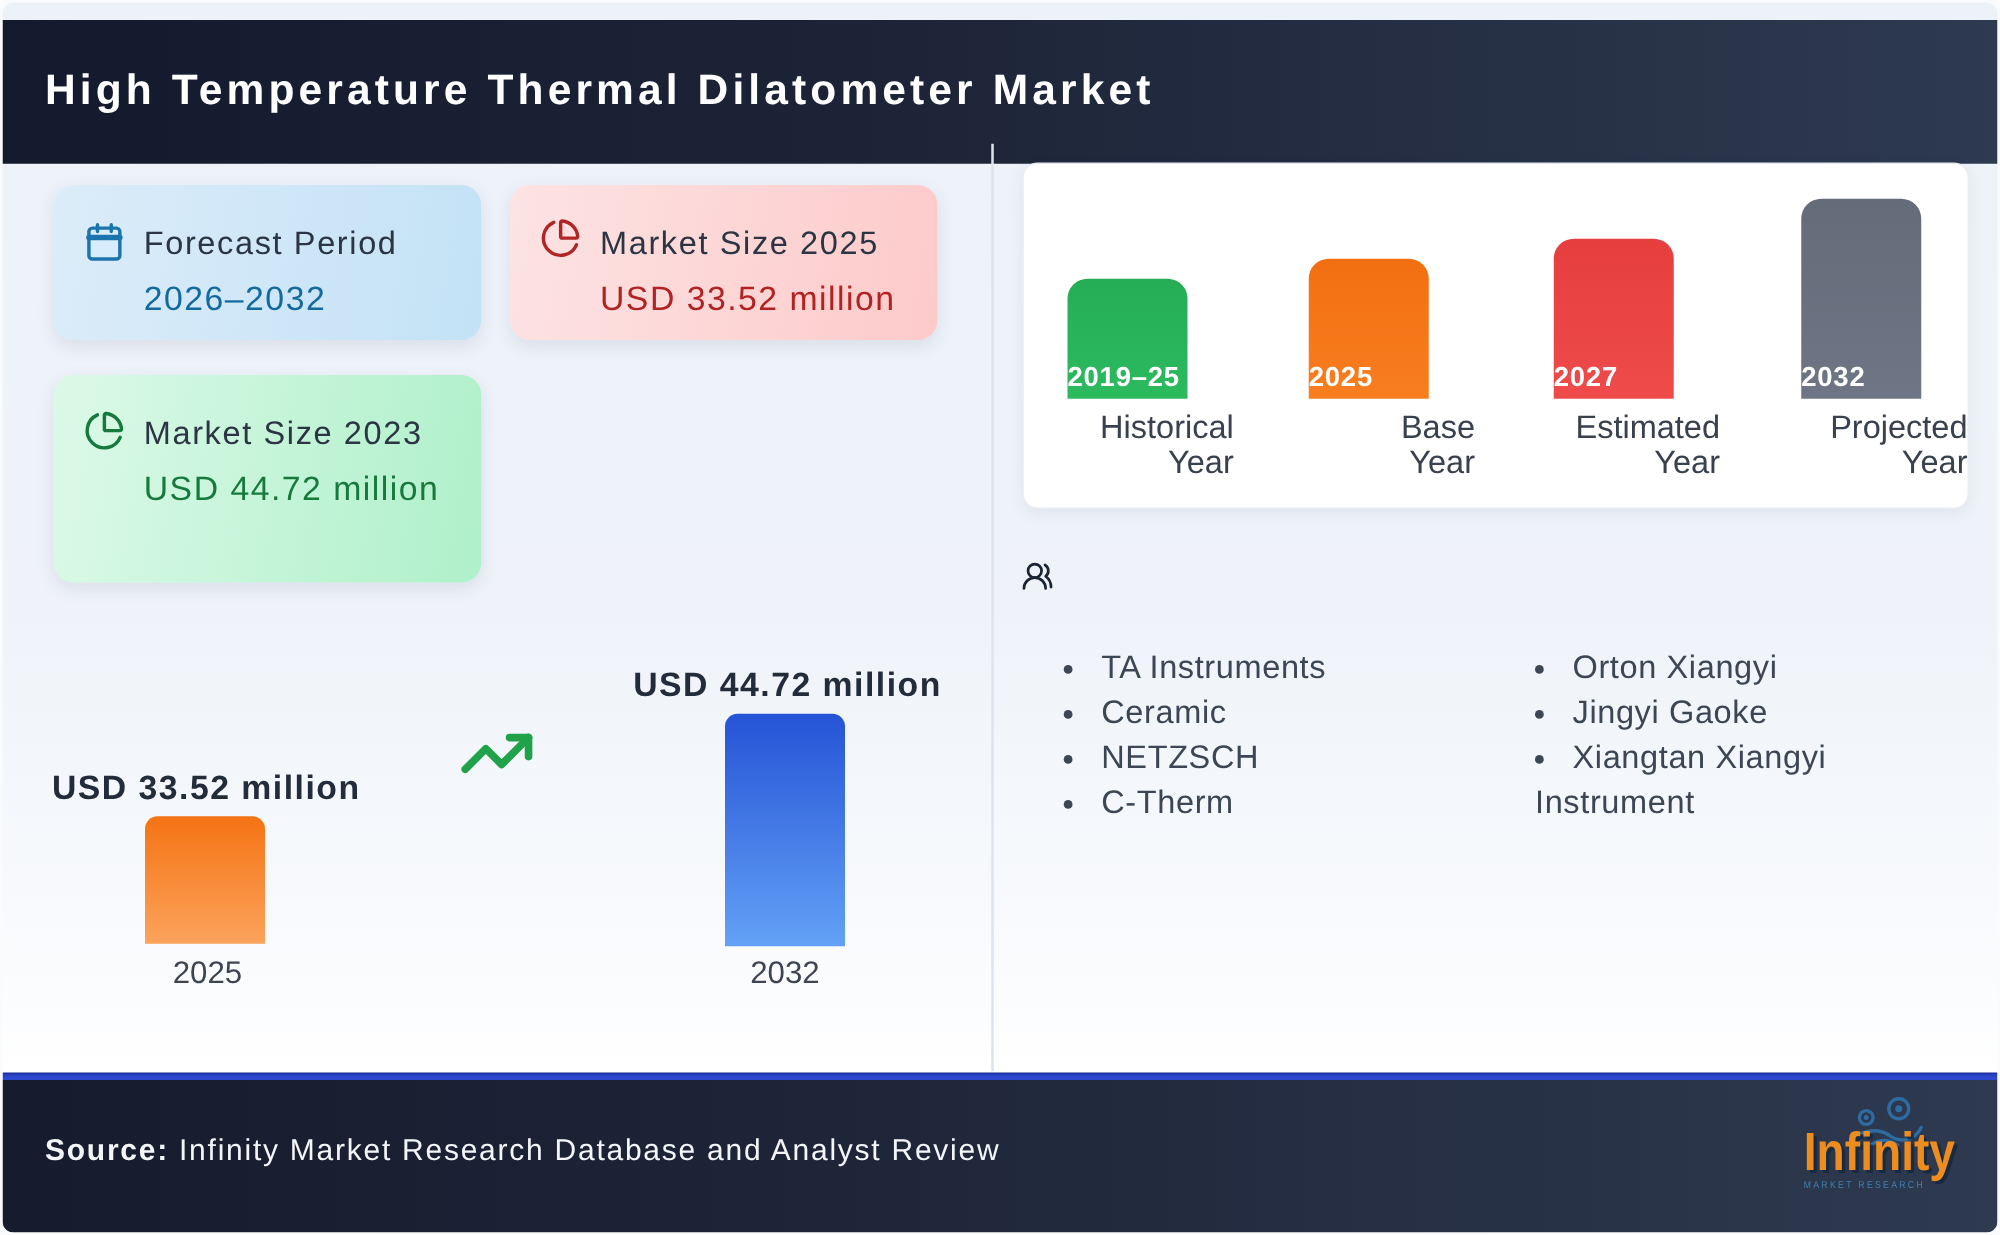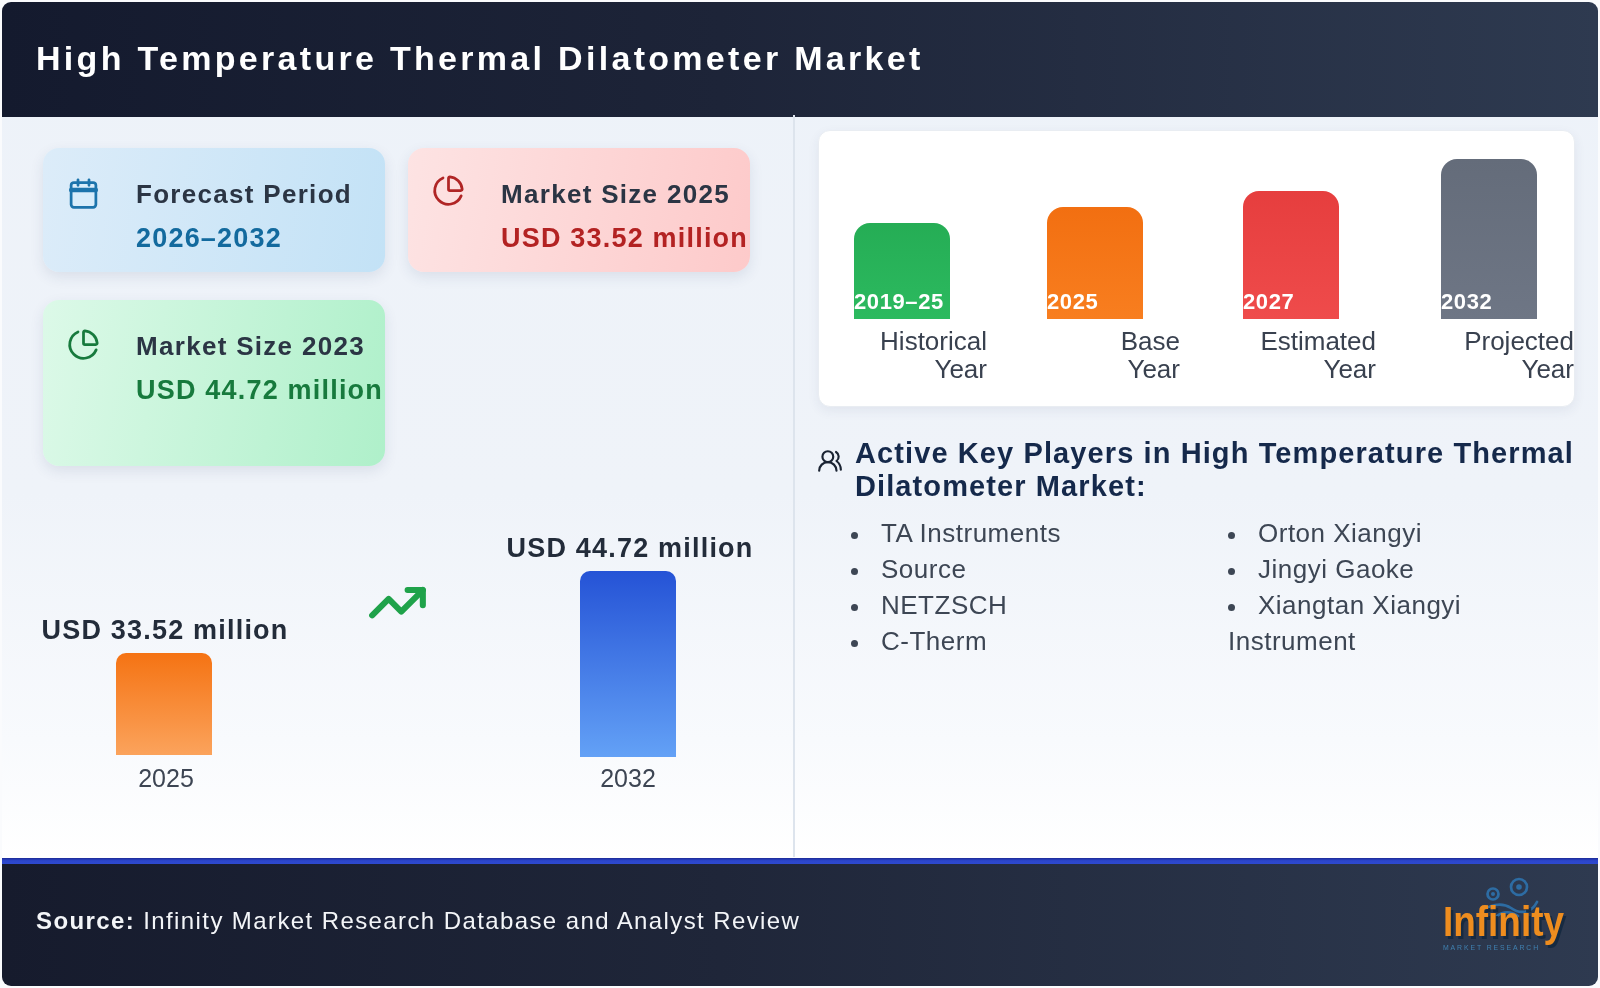--- a/index.html
+++ b/index.html
@@ -1,22 +1,22 @@
 <!DOCTYPE html>
 <html><head>
 <meta charset="utf-8">
 <style>
 *{margin:0;padding:0;box-sizing:border-box}
 html,body{width:1600px;height:988px;background:#fafbfd;font-family:"Liberation Sans",sans-serif;overflow:hidden}
 .frame{position:absolute;left:2px;top:2px;width:1596px;height:984px;border-radius:9px;overflow:hidden;background:linear-gradient(180deg,#edf2f9 0%,#eff3f9 50%,#f8fafd 75%,#ffffff 87%)}
-.hdr{position:absolute;left:0;top:0;width:100%;height:115px;background:linear-gradient(90deg,#141a2e 0%,#1d2438 45%,#2e3a50 100%)}
+.hdr{position:absolute;left:0;top:14px;width:100%;height:115px;background:linear-gradient(90deg,#141a2e 0%,#1d2438 45%,#2e3a50 100%)}
 .hdr h1{position:absolute;left:34px;top:37px;color:#ffffff;font-size:34px;font-weight:bold;letter-spacing:3.3px;white-space:nowrap}
 .divider{position:absolute;left:791px;top:113px;width:2px;height:742px;background:#dde4ed}
 .card{position:absolute;width:342px;border-radius:16px;box-shadow:0 5px 14px rgba(40,60,100,0.10)}
-.card .txt{position:absolute;left:93px;top:26px;line-height:40px;font-weight:bold;white-space:nowrap}
+.card .txt{position:absolute;left:72px;top:26px;line-height:40px;font-weight:normal;white-space:nowrap}
 .ct{font-size:26px;color:#2b3544;letter-spacing:1.3px}
 .cv{font-size:27px;letter-spacing:1.2px}
 .card svg{position:absolute}
 .c-blue{left:41px;top:146px;height:124px;background:linear-gradient(100deg,#dcecf9 0%,#c3e2f6 100%)}
 .c-pink{left:406px;top:146px;height:124px;background:linear-gradient(100deg,#fde3e3 0%,#fdcaca 100%)}
 .c-green{left:41px;top:298px;height:166px;background:linear-gradient(100deg,#dcf9e8 0%,#aff0ca 100%)}
 .c-yellow{left:406px;top:298px;height:166px;background:linear-gradient(100deg,#fdf3ae 0%,#f9e25e 100%)}
 .bar{position:absolute;border-radius:10px 10px 0 0}
 .blab{position:absolute;font-size:27px;font-weight:bold;color:#232c3a;text-align:center;white-space:nowrap;letter-spacing:1.2px}
 .ylab{position:absolute;font-size:25px;color:#3d4553;text-align:center}
@@ -87,24 +87,23 @@
     <div class="ryl" style="left:191px">Base<br>Year</div>
     <div class="ryl" style="left:387px">Estimated<br>Year</div>
     <div class="ryl" style="left:585px">Projected<br>Year</div>
   </div>
 
   <svg width="26" height="26" viewBox="0 0 24 24" style="position:absolute;left:815px;top:446px" fill="none" stroke="#1b2433" stroke-width="2" stroke-linecap="round" stroke-linejoin="round">
       <path d="M18 21a8 8 0 0 0-16 0"></path>
       <circle cx="10" cy="8" r="5"></circle>
       <path d="M22 20c0-3.37-2-6.5-4-8a5 5 0 0 0-.45-8.3"></path>
     </svg>
-  <div class="kp-h">Active Key Players in High Temperature Thermal<br>Dilatometer Market:</div>
   <ul class="kp-ul" style="left:849px;width:340px">
     <li>TA Instruments</li>
-    <li>Source</li>
+    <li>Ceramic</li>
     <li>NETZSCH</li>
     <li>C-Therm</li>
   </ul>
   <ul class="kp-ul" style="left:1226px;width:345px">
     <li>Orton Xiangyi</li>
     <li>Jingyi Gaoke</li>
     <li>Xiangtan Xiangyi Instrument</li>
   </ul>
 
   <div class="bluebar"></div>

